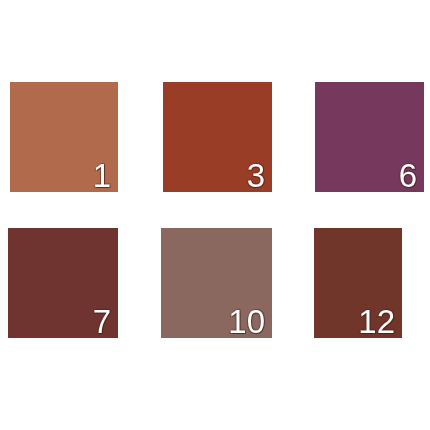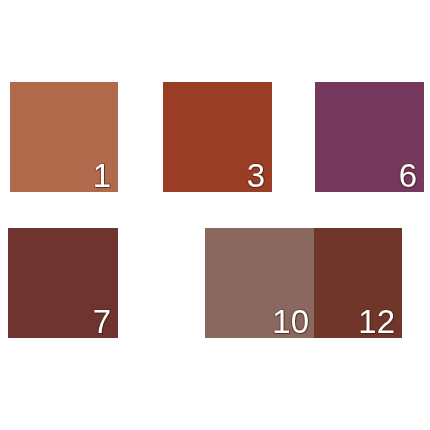--- a/index.html
+++ b/index.html
@@ -57,19 +57,19 @@
     </div>
     <div class="swatch" style="left: 163px; top: 82px; width: 109px; height: 110px; background: rgb(154, 61, 38);">
       <span class="swatch-number">3</span>
     </div>
     <div class="swatch" style="left: 315px; top: 82px; width: 109px; height: 110px; background: rgb(118, 57, 93);">
       <span class="swatch-number">6</span>
     </div>
     <div class="swatch" style="left: 8px; top: 228px; width: 110px; height: 110px; background: rgb(111, 51, 48);">
       <span class="swatch-number">7</span>
     </div>
-    <div class="swatch" style="left: 161px; top: 228px; width: 111px; height: 110px; background: rgb(138, 104, 96); margin-left: 44px;">
+    <div class="swatch" style="left: 161px; top: 228px; width: 111px; height: 110px; background: rgb(138, 104, 96);">
       <span class="swatch-number">10</span>
     </div>
     <div class="swatch" style="left: 314px; top: 228px; width: 88px; height: 110px; background: rgb(111, 54, 41);">
       <span class="swatch-number">12</span>
     </div>
   </div>
 
 </body></html>

